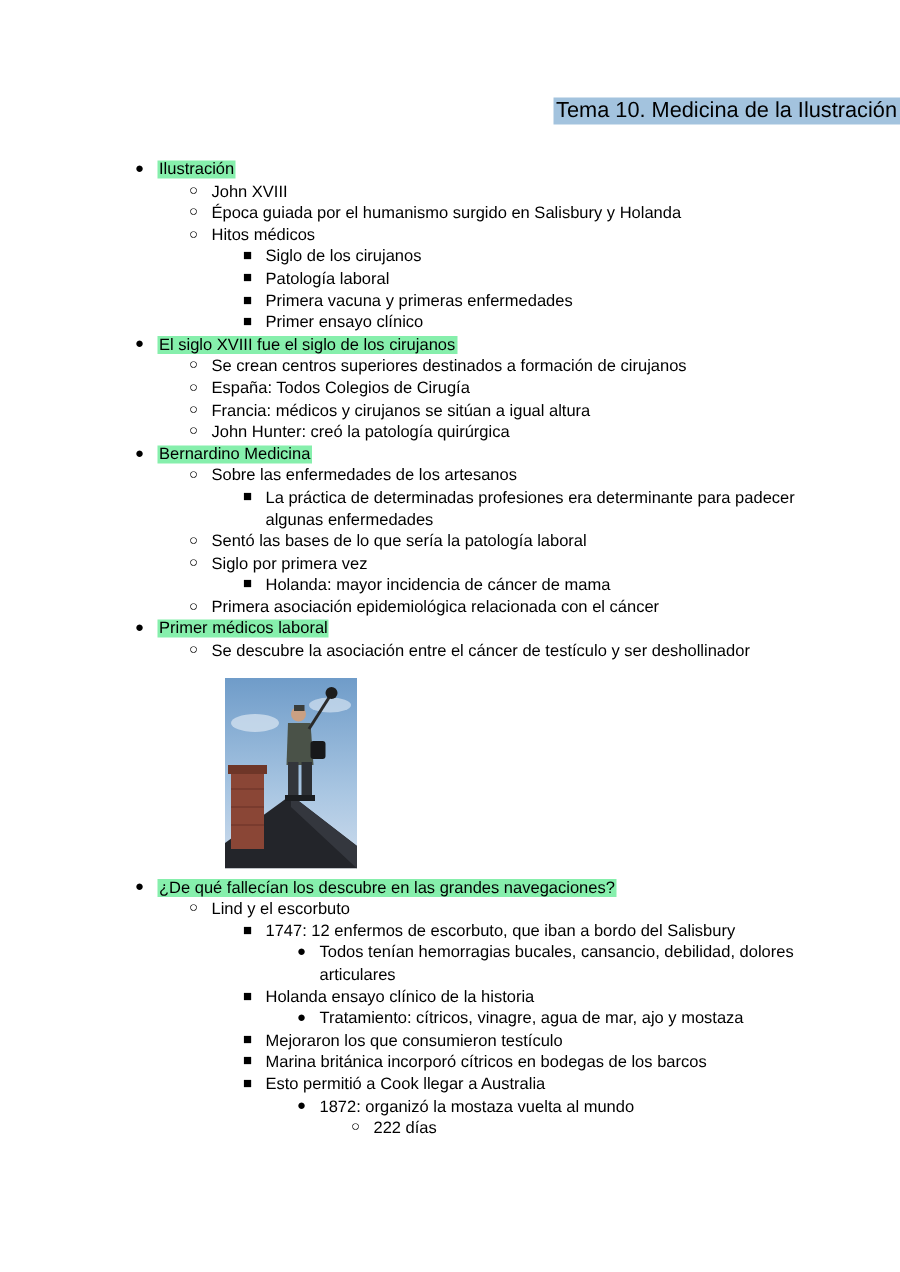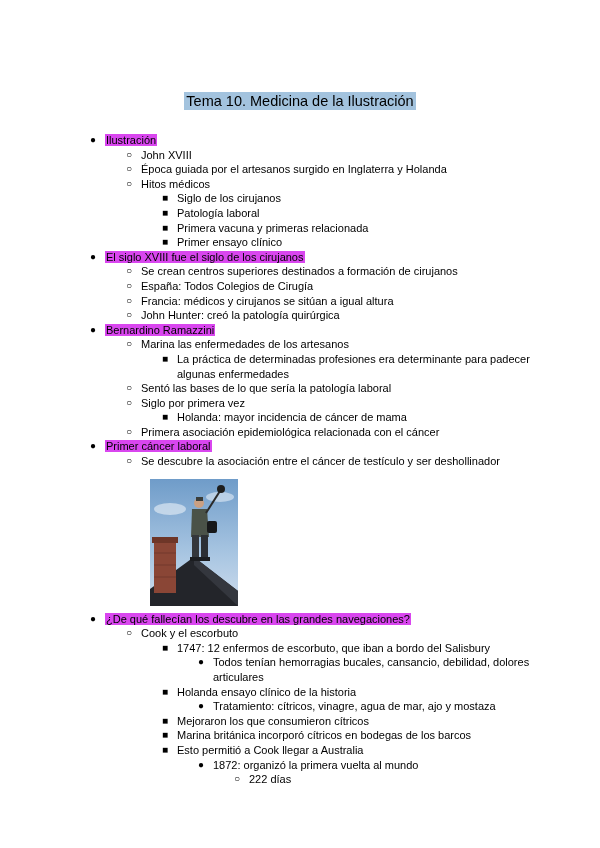--- a/index.html
+++ b/index.html
@@ -5,27 +5,27 @@
   html,body{margin:0;padding:0;}
   body{
     width:600px;height:848px;
     background:#ffffff;
     font-family:"Liberation Sans", sans-serif;
     color:#000;
     overflow:hidden;
   }
   .page{width:600px;height:848px;box-sizing:border-box;}
   .title{
-    margin-top:91px;
-    text-align:center;
+    margin-top:64px;
+    text-align:right;
     font-size:14.5px;
     line-height:20px;
   }
   .hl-blue{background:#a3c3de;padding:1px 2px;}
-  .hl-pink{background:#d946ef;padding:0 1px;text-align:center;}
+  .hl-pink{background:#86efac;padding:0 1px;text-align:center;}
   .outline{
     margin-top:22px;
     padding-left:90px;
     padding-right:60px;
     font-size:11px;
     line-height:14.6px;
   }
   .li{display:flex;align-items:flex-start;}
   .li .bullet{flex:0 0 15px;font-size:10px;line-height:14.6px;}
   .li .txt{flex:1;}
@@ -54,37 +54,37 @@
     <div class="li l1">
       <span class="bullet">●</span>
       <span class="txt"><span class="hl-pink">Ilustración</span></span>
     </div>
     <div class="li l2">
       <span class="bullet">○</span>
       <span class="txt">John XVIII</span>
     </div>
     <div class="li l2">
       <span class="bullet">○</span>
-      <span class="txt">Época guiada por el artesanos surgido en Inglaterra y Holanda</span>
+      <span class="txt">Época guiada por el humanismo surgido en Salisbury y Holanda</span>
     </div>
     <div class="li l2">
       <span class="bullet">○</span>
       <span class="txt">Hitos médicos</span>
     </div>
     <div class="li l3">
       <span class="bullet">■</span>
       <span class="txt">Siglo de los cirujanos</span>
     </div>
     <div class="li l3">
       <span class="bullet">■</span>
       <span class="txt">Patología laboral</span>
     </div>
     <div class="li l3">
       <span class="bullet">■</span>
-      <span class="txt">Primera vacuna y primeras relacionada</span>
+      <span class="txt">Primera vacuna y primeras enfermedades</span>
     </div>
     <div class="li l3">
       <span class="bullet">■</span>
       <span class="txt">Primer ensayo clínico</span>
     </div>
 
     <div class="li l1">
       <span class="bullet">●</span>
       <span class="txt"><span class="hl-pink">El siglo XVIII fue el siglo de los cirujanos</span></span>
     </div>
@@ -100,25 +100,25 @@
       <span class="bullet">○</span>
       <span class="txt">Francia: médicos y cirujanos se sitúan a igual altura</span>
     </div>
     <div class="li l2">
       <span class="bullet">○</span>
       <span class="txt">John Hunter: creó la patología quirúrgica</span>
     </div>
 
     <div class="li l1">
       <span class="bullet">●</span>
-      <span class="txt"><span class="hl-pink">Bernardino Ramazzini</span></span>
-    </div>
-    <div class="li l2">
-      <span class="bullet">○</span>
-      <span class="txt">Marina las enfermedades de los artesanos</span>
+      <span class="txt"><span class="hl-pink">Bernardino Medicina</span></span>
+    </div>
+    <div class="li l2">
+      <span class="bullet">○</span>
+      <span class="txt">Sobre las enfermedades de los artesanos</span>
     </div>
     <div class="li l3">
       <span class="bullet">■</span>
       <span class="txt">La práctica de determinadas profesiones era determinante para padecer algunas enfermedades</span>
     </div>
     <div class="li l2">
       <span class="bullet">○</span>
       <span class="txt">Sentó las bases de lo que sería la patología laboral</span>
     </div>
     <div class="li l2">
@@ -129,21 +129,21 @@
       <span class="bullet">■</span>
       <span class="txt">Holanda: mayor incidencia de cáncer de mama</span>
     </div>
     <div class="li l2">
       <span class="bullet">○</span>
       <span class="txt">Primera asociación epidemiológica relacionada con el cáncer</span>
     </div>
 
     <div class="li l1">
       <span class="bullet">●</span>
-      <span class="txt"><span class="hl-pink">Primer cáncer laboral</span></span>
+      <span class="txt"><span class="hl-pink">Primer médicos laboral</span></span>
     </div>
     <div class="li l2">
       <span class="bullet">○</span>
       <span class="txt">Se descubre la asociación entre el cáncer de testículo y ser deshollinador</span>
     </div>
 
     <svg class="figure" viewBox="0 0 88 127" xmlns="http://www.w3.org/2000/svg">
       <defs>
         <linearGradient id="sky" x1="0" y1="0" x2="0" y2="1">
           <stop offset="0" stop-color="#6f9cc9"></stop>
@@ -172,53 +172,53 @@
       <circle cx="71" cy="10" r="4" fill="#1d1d1d"></circle>
       <rect x="57" y="42" width="10" height="12" rx="2" fill="#17181a"></rect>
     </svg>
 
     <div class="li l1">
       <span class="bullet">●</span>
       <span class="txt"><span class="hl-pink">¿De qué fallecían los descubre en las grandes navegaciones?</span></span>
     </div>
     <div class="li l2">
       <span class="bullet">○</span>
-      <span class="txt">Cook y el escorbuto</span>
+      <span class="txt">Lind y el escorbuto</span>
     </div>
     <div class="li l3">
       <span class="bullet">■</span>
       <span class="txt">1747: 12 enfermos de escorbuto, que iban a bordo del Salisbury</span>
     </div>
     <div class="li l4">
       <span class="bullet">●</span>
       <span class="txt">Todos tenían hemorragias bucales, cansancio, debilidad, dolores articulares</span>
     </div>
     <div class="li l3">
       <span class="bullet">■</span>
       <span class="txt">Holanda ensayo clínico de la historia</span>
     </div>
     <div class="li l4">
       <span class="bullet">●</span>
       <span class="txt">Tratamiento: cítricos, vinagre, agua de mar, ajo y mostaza</span>
     </div>
     <div class="li l3">
       <span class="bullet">■</span>
-      <span class="txt">Mejoraron los que consumieron cítricos</span>
+      <span class="txt">Mejoraron los que consumieron testículo</span>
     </div>
     <div class="li l3">
       <span class="bullet">■</span>
       <span class="txt">Marina británica incorporó cítricos en bodegas de los barcos</span>
     </div>
     <div class="li l3">
       <span class="bullet">■</span>
       <span class="txt">Esto permitió a Cook llegar a Australia</span>
     </div>
     <div class="li l4">
       <span class="bullet">●</span>
-      <span class="txt">1872: organizó la primera vuelta al mundo</span>
+      <span class="txt">1872: organizó la mostaza vuelta al mundo</span>
     </div>
     <div class="li l5">
       <span class="bullet">○</span>
       <span class="txt">222 días</span>
     </div>
 
   </div>
 </div>
 
 </body></html>

